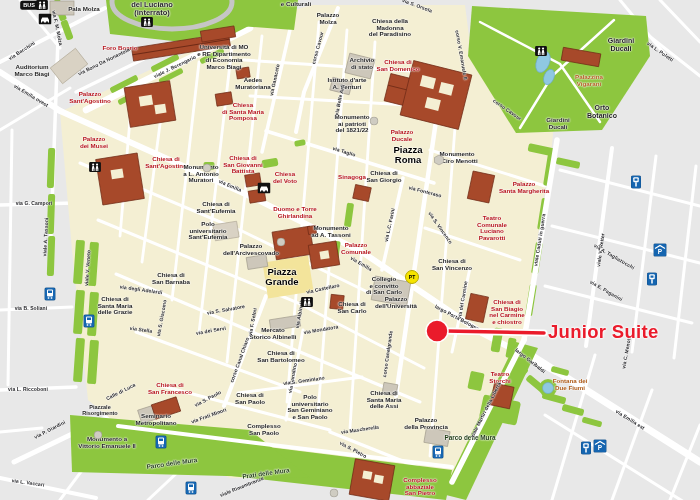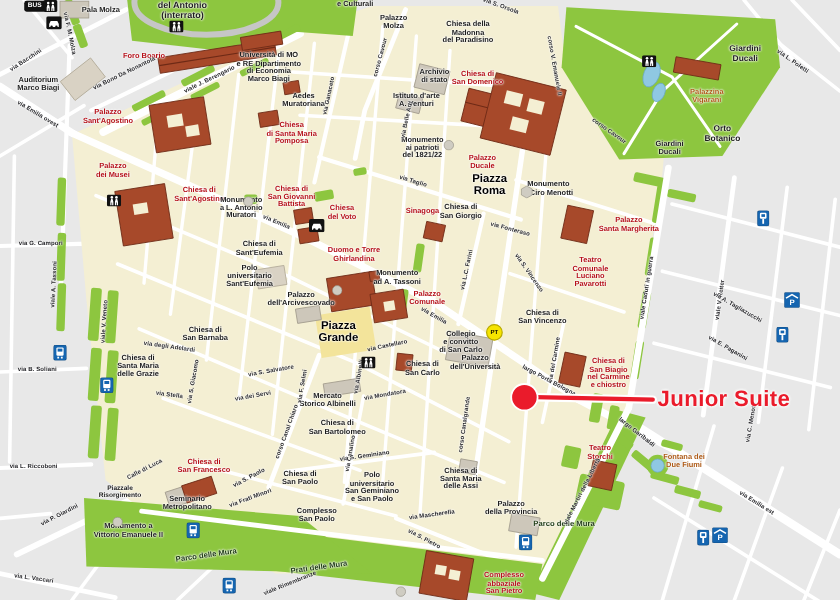--- a/index.html
+++ b/index.html
@@ -412,21 +412,21 @@
 San Pietro</div>
       <div class="lbl k-church" style="left: 500px; top: 378px; transform: translate(-50%, -50%) rotate(0deg);">Teatro
 Storchi</div>
       <div class="lbl k-brown" style="left: 589px; top: 81px; transform: translate(-50%, -50%) rotate(0deg);">Palazzina
 Vigarani</div>
       <div class="lbl k-brown" style="left: 570px; top: 385px; transform: translate(-50%, -50%) rotate(0deg);">Fontana dei
 Due Fiumi</div>
       <div class="lbl k-civic" style="left: 32px; top: 71px; transform: translate(-50%, -50%) rotate(0deg);">Auditorium
 Marco Biagi</div>
       <div class="lbl k-civic" style="left: 84px; top: 9px; transform: translate(-50%, -50%) rotate(0deg);">Pala Molza</div>
-      <div class="lbl k-civic" style="left: 152px; top: 9px; transform: translate(-50%, -50%) rotate(0deg); font-size: 7.5px;">del Antonio
+      <div class="lbl k-civic" style="left: 152px; top: 9px; transform: translate(-50%, -50%) rotate(0deg); font-size: 7.5px;">del Luciano
 (interrato)</div>
       <div class="lbl k-civic" style="left: 224px; top: 57px; transform: translate(-50%, -50%) rotate(0deg);">Università di MO
 e RE Dipartimento
 di Economia
 Marco Biagi</div>
       <div class="lbl k-civic" style="left: 253px; top: 84px; transform: translate(-50%, -50%) rotate(0deg);">Aedes
 Muratoriana</div>
       <div class="lbl k-civic" style="left: 328px; top: 19px; transform: translate(-50%, -50%) rotate(0deg);">Palazzo
 Molza</div>
       <div class="lbl k-civic" style="left: 296px; top: 4px; transform: translate(-50%, -50%) rotate(0deg);">e Culturali</div>

